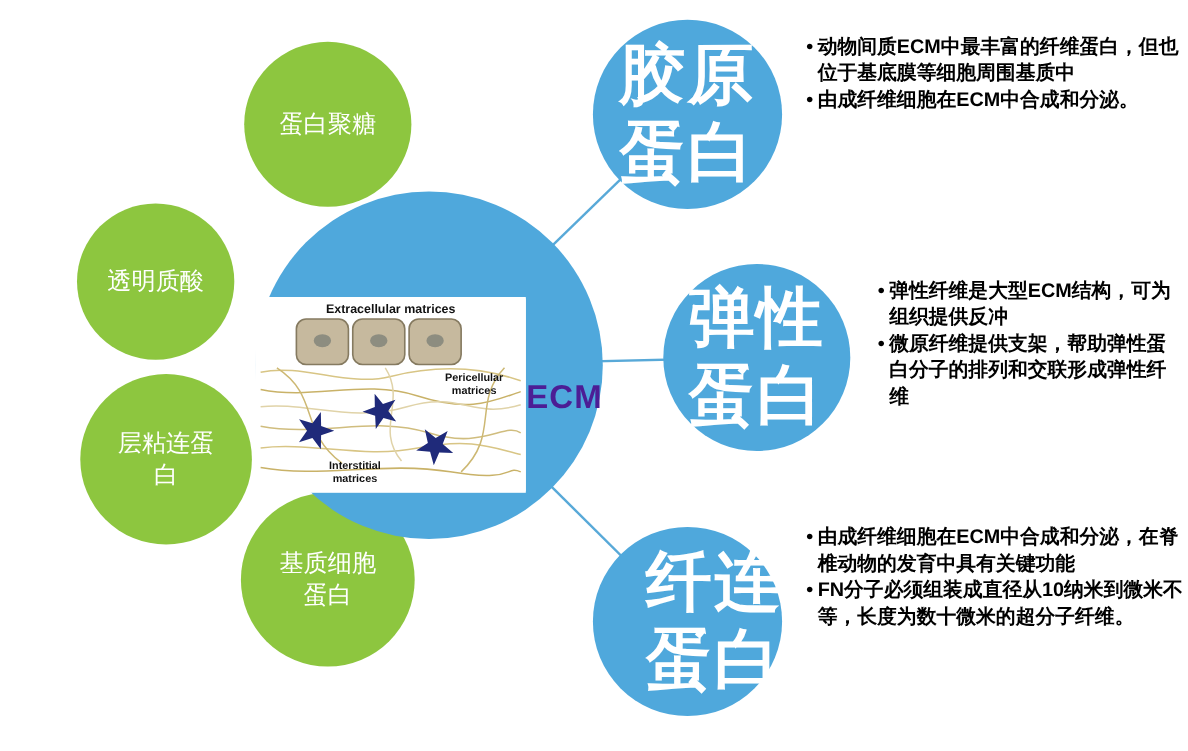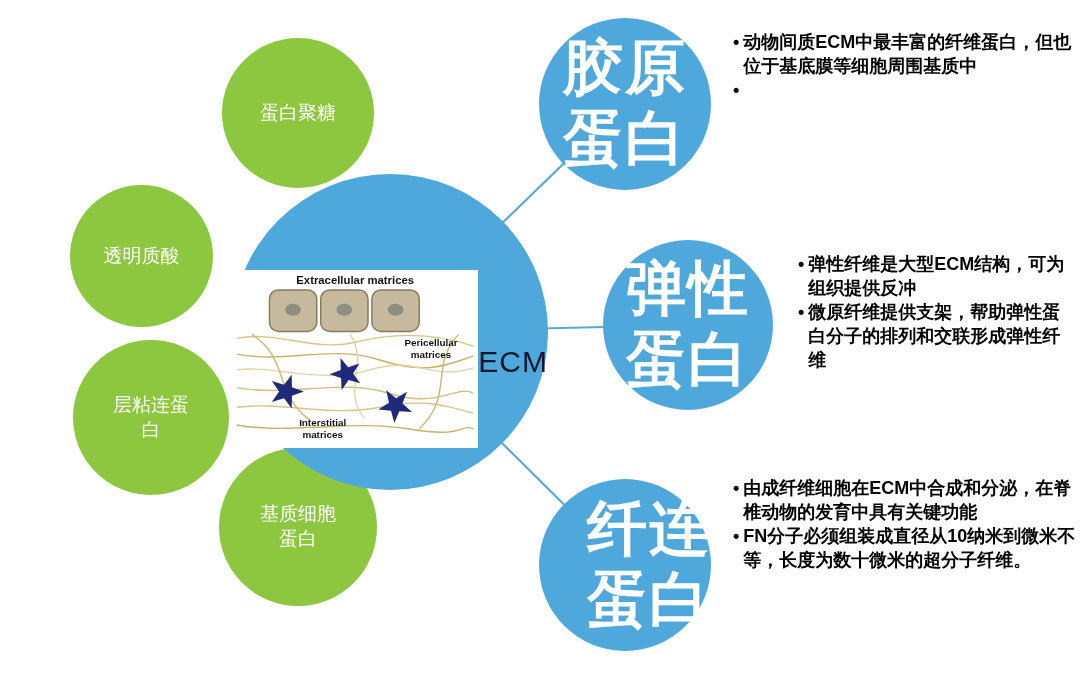--- a/index.html
+++ b/index.html
@@ -26,21 +26,21 @@
     border-radius: 50%;
     display: flex;
     align-items: center;
     justify-content: center;
     text-align: center;
   }
 
   .green-node {
     background: #8dc63f;
     color: #ffffff;
-    font-size: 19px;
+    font-size: 22px;
     line-height: 1.3;
     font-weight: 400;
   }
 
   .blue-node {
     background: #4fa8dc;
     color: #ffffff;
     font-size: 60px;
     font-weight: 700;
     line-height: 1.18;
@@ -60,22 +60,22 @@
     height: 178px;
     background: #ffffff;
     display: block;
   }
   .img-title { font: 700 11.5px "Liberation Sans", sans-serif; fill: #111111; }
   .img-label { font: 700 10px "Liberation Sans", sans-serif; fill: #111111; }
 
   .ecm-label {
     margin-top: 6px;
     font-size: 30px;
-    font-weight: 400;
-    color: #0f172a;
+    font-weight: 700;
+    color: #4c1d95;
     letter-spacing: 1px;
   }
 
   .bullets {
     position: absolute;
     color: #000000;
     font-size: 18px;
     font-weight: 600;
     line-height: 1.34;
   }
@@ -169,20 +169,21 @@
 蛋白</span>
   </div>
 
   <div class="bullets" style="left:733px; top:30px; width:342px;">
     <div class="bullet">
       <span class="dot">•</span>
       <span>动物间质ECM中最丰富的纤维蛋白，但也位于基底膜等细胞周围基质中</span>
     </div>
     <div class="bullet">
       <span class="dot">•</span>
+      <span>由成纤维细胞在ECM中合成和分泌。</span>
     </div>
   </div>
 
   <div class="bullets" style="left:798px; top:252px; width:280px;">
     <div class="bullet">
       <span class="dot">•</span>
       <span>弹性纤维是大型ECM结构，可为组织提供反冲</span>
     </div>
     <div class="bullet">
       <span class="dot">•</span>

